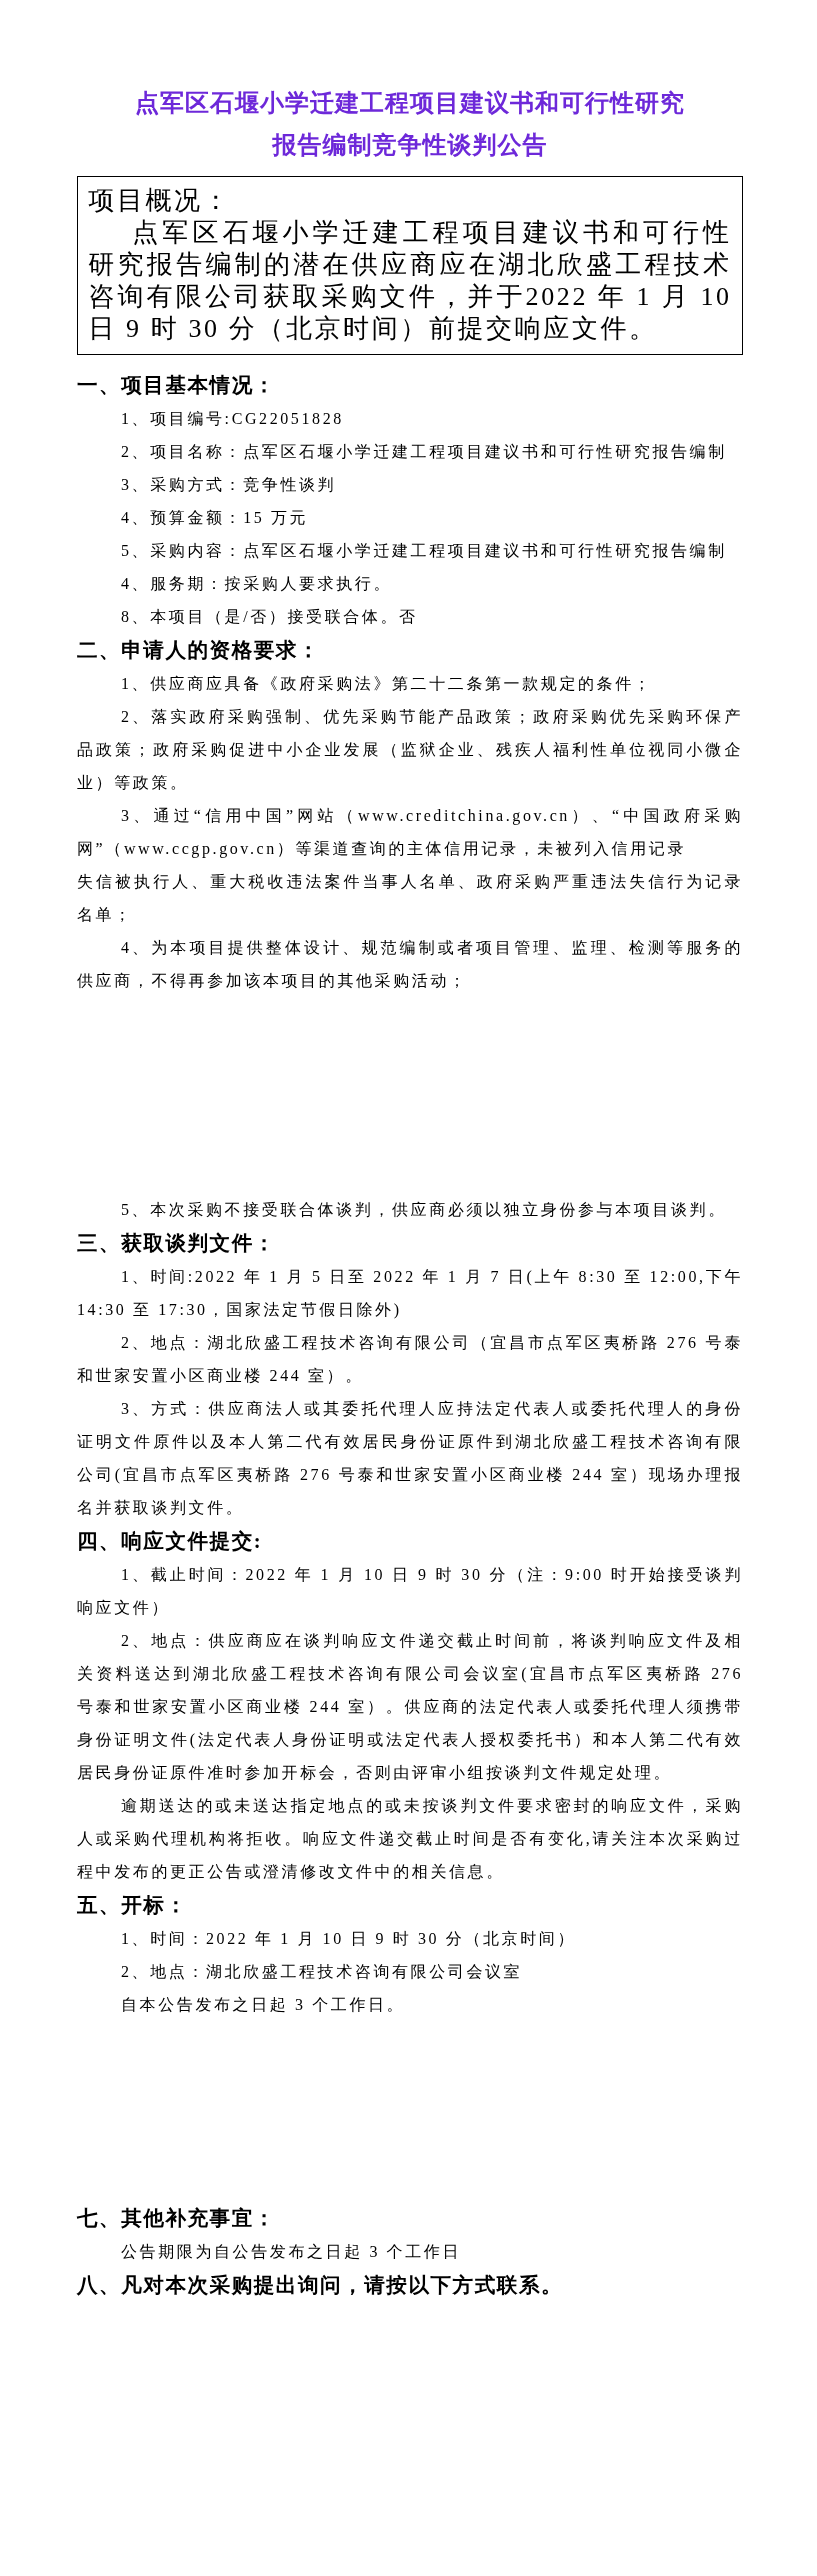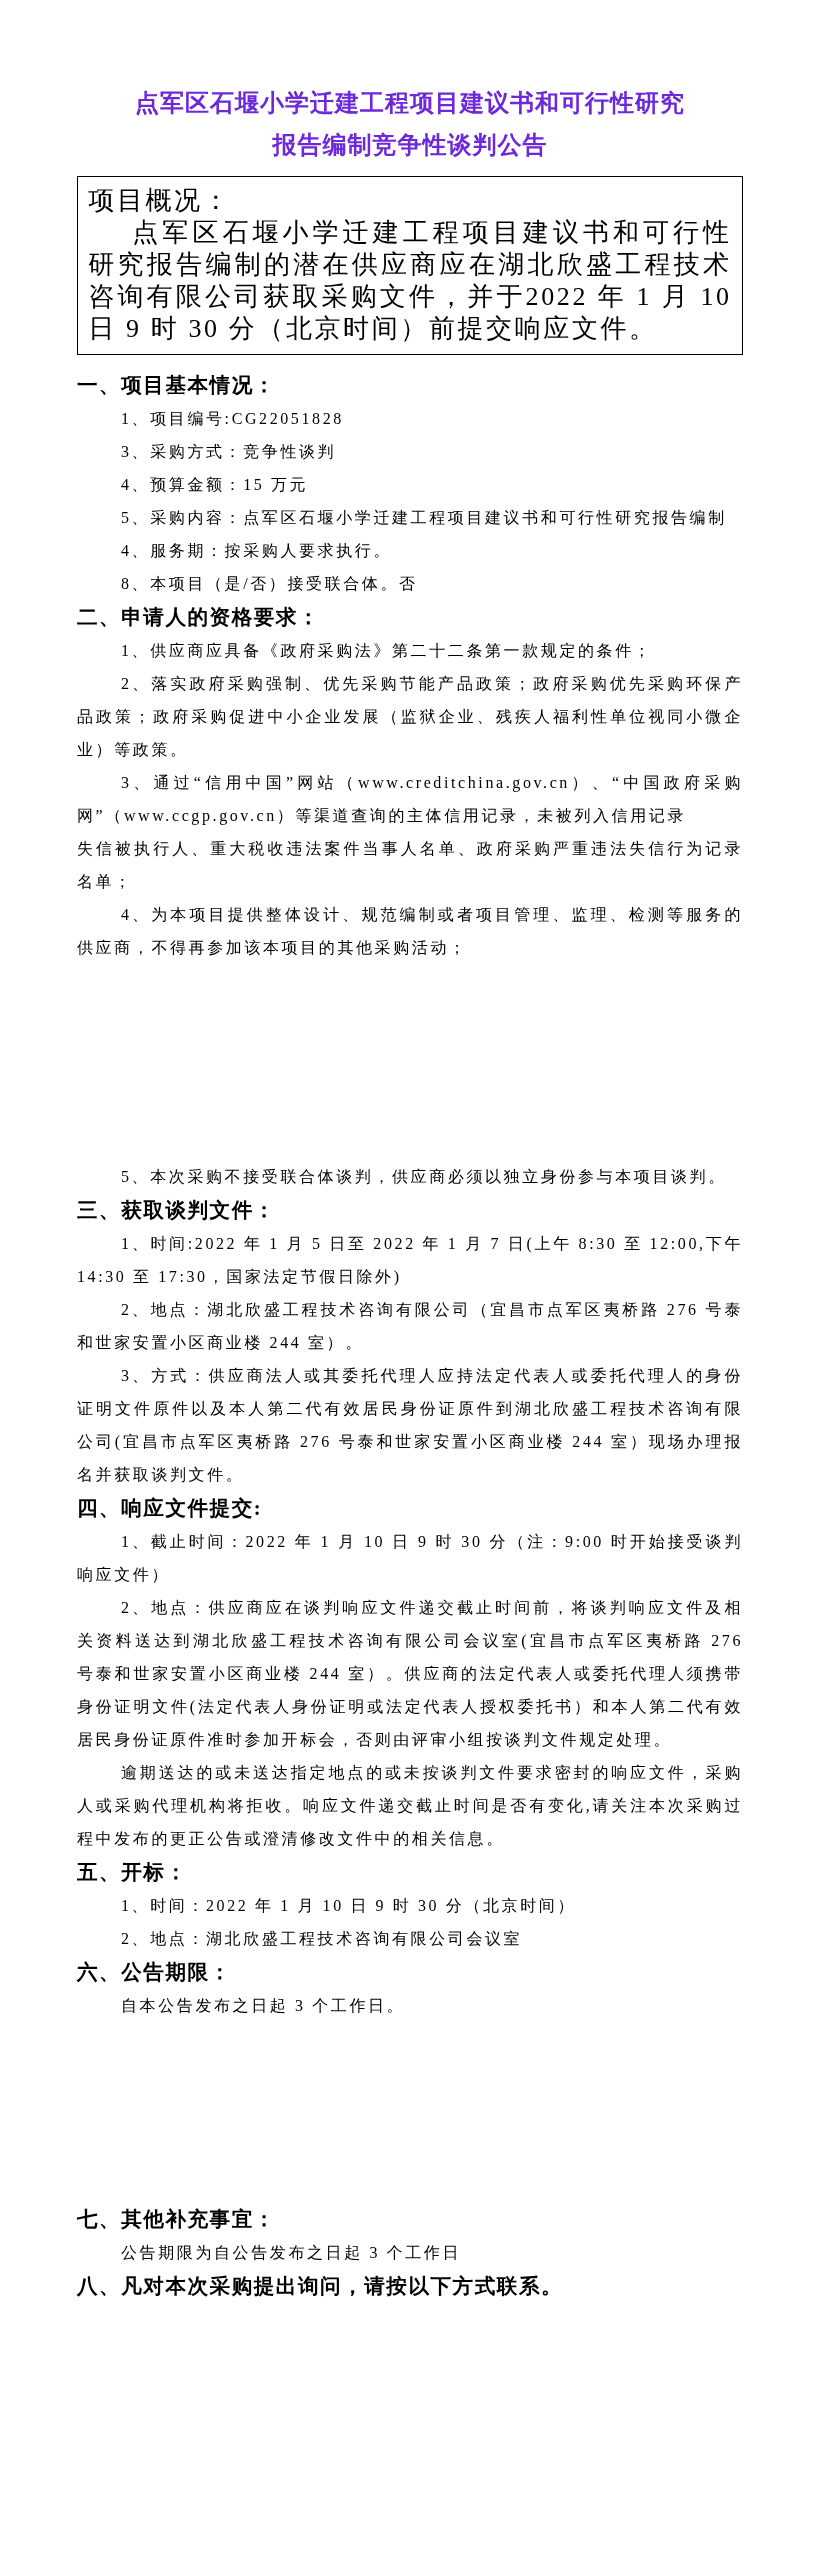--- a/index.html
+++ b/index.html
@@ -58,20 +58,21 @@
       <div class="doc-title">
         <div>点军区石堰小学迁建工程项目建议书和可行性研究</div>
         <div>报告编制竞争性谈判公告</div>
       </div>
       <div class="box">
         <div class="box-label">项目概况：</div>
         <div class="box-para">点军区石堰小学迁建工程项目建议书和可行性研究报告编制的潜在供应商应在湖北欣盛工程技术咨询有限公司获取采购文件，并于2022 年 1 月 10 日 9 时 30 分（北京时间）前提交响应文件。</div>
       </div>
       <div class="heading">一、项目基本情况：</div>
       <div class="para indent">1、项目编号:CG22051828</div>
+      <div class="para indent">2、项目名称：点军区石堰小学迁建工程项目建议书和可行性研究报告编制</div>
       <div class="para indent">3、采购方式：竞争性谈判</div>
       <div class="para indent">4、预算金额：15 万元</div>
       <div class="para indent">5、采购内容：点军区石堰小学迁建工程项目建议书和可行性研究报告编制</div>
       <div class="para indent">4、服务期：按采购人要求执行。</div>
       <div class="para indent">8、本项目（是/否）接受联合体。否</div>
       <div class="heading">二、申请人的资格要求：</div>
       <div class="para indent">1、供应商应具备《政府采购法》第二十二条第一款规定的条件；</div>
       <div class="para indent">2、落实政府采购强制、优先采购节能产品政策；政府采购优先采购环保产品政策；政府采购促进中小企业发展（监狱企业、残疾人福利性单位视同小微企业）等政策。</div>
       <div class="para indent">3、通过“信用中国”网站（www.creditchina.gov.cn）、“中国政府采购网”（www.ccgp.gov.cn）等渠道查询的主体信用记录，未被列入信用记录</div>
       <div class="para">失信被执行人、重大税收违法案件当事人名单、政府采购严重违法失信行为记录名单；</div>
@@ -82,21 +83,20 @@
       <div class="para indent">1、时间:2022 年 1 月 5 日至 2022 年 1 月 7 日(上午 8:30 至 12:00,下午 14:30 至 17:30，国家法定节假日除外)</div>
       <div class="para indent">2、地点：湖北欣盛工程技术咨询有限公司（宜昌市点军区夷桥路 276 号泰和世家安置小区商业楼 244 室）。</div>
       <div class="para indent">3、方式：供应商法人或其委托代理人应持法定代表人或委托代理人的身份证明文件原件以及本人第二代有效居民身份证原件到湖北欣盛工程技术咨询有限公司(宜昌市点军区夷桥路 276 号泰和世家安置小区商业楼 244 室）现场办理报名并获取谈判文件。</div>
       <div class="heading">四、响应文件提交:</div>
       <div class="para indent">1、截止时间：2022 年 1 月 10 日 9 时 30 分（注：9:00 时开始接受谈判响应文件）</div>
       <div class="para indent">2、地点：供应商应在谈判响应文件递交截止时间前，将谈判响应文件及相关资料送达到湖北欣盛工程技术咨询有限公司会议室(宜昌市点军区夷桥路 276 号泰和世家安置小区商业楼 244 室）。供应商的法定代表人或委托代理人须携带身份证明文件(法定代表人身份证明或法定代表人授权委托书）和本人第二代有效居民身份证原件准时参加开标会，否则由评审小组按谈判文件规定处理。</div>
       <div class="para indent">逾期送达的或未送达指定地点的或未按谈判文件要求密封的响应文件，采购人或采购代理机构将拒收。响应文件递交截止时间是否有变化,请关注本次采购过程中发布的更正公告或澄清修改文件中的相关信息。</div>
       <div class="heading">五、开标：</div>
       <div class="para indent">1、时间：2022 年 1 月 10 日 9 时 30 分（北京时间）</div>
       <div class="para indent">2、地点：湖北欣盛工程技术咨询有限公司会议室</div>
-      <div class="heading">六、公告期限：</div>
       <div class="para indent">自本公告发布之日起 3 个工作日。</div>
       <div class="spacer" style="height: 180px;"></div>
       <div class="heading">七、其他补充事宜：</div>
       <div class="para indent">公告期限为自公告发布之日起 3 个工作日</div>
       <div class="heading">八、凡对本次采购提出询问，请按以下方式联系。</div>
     </div>
 
 </div>
 
 

